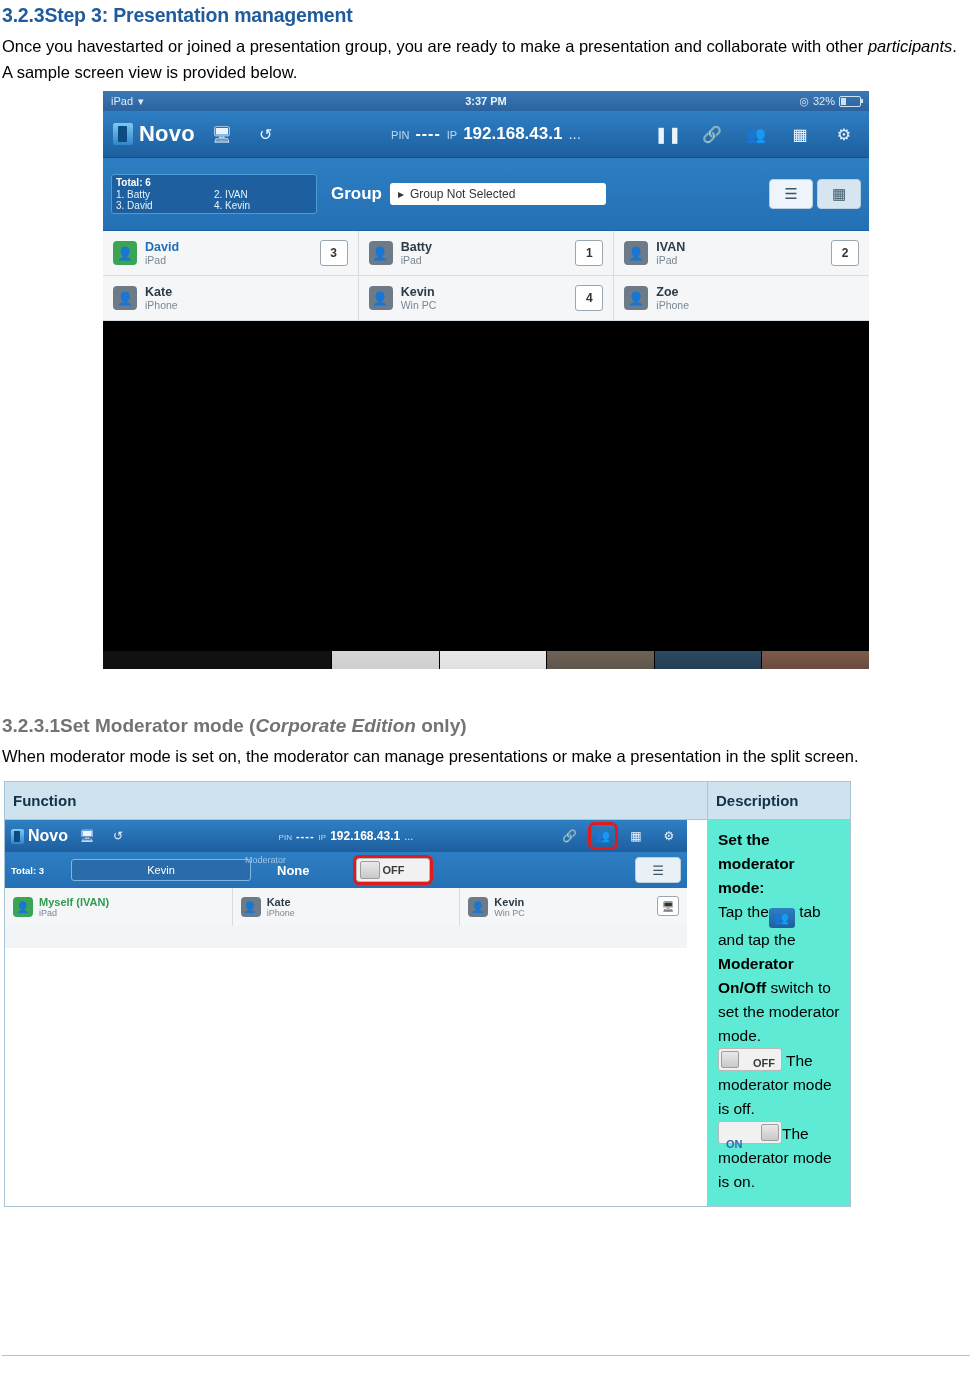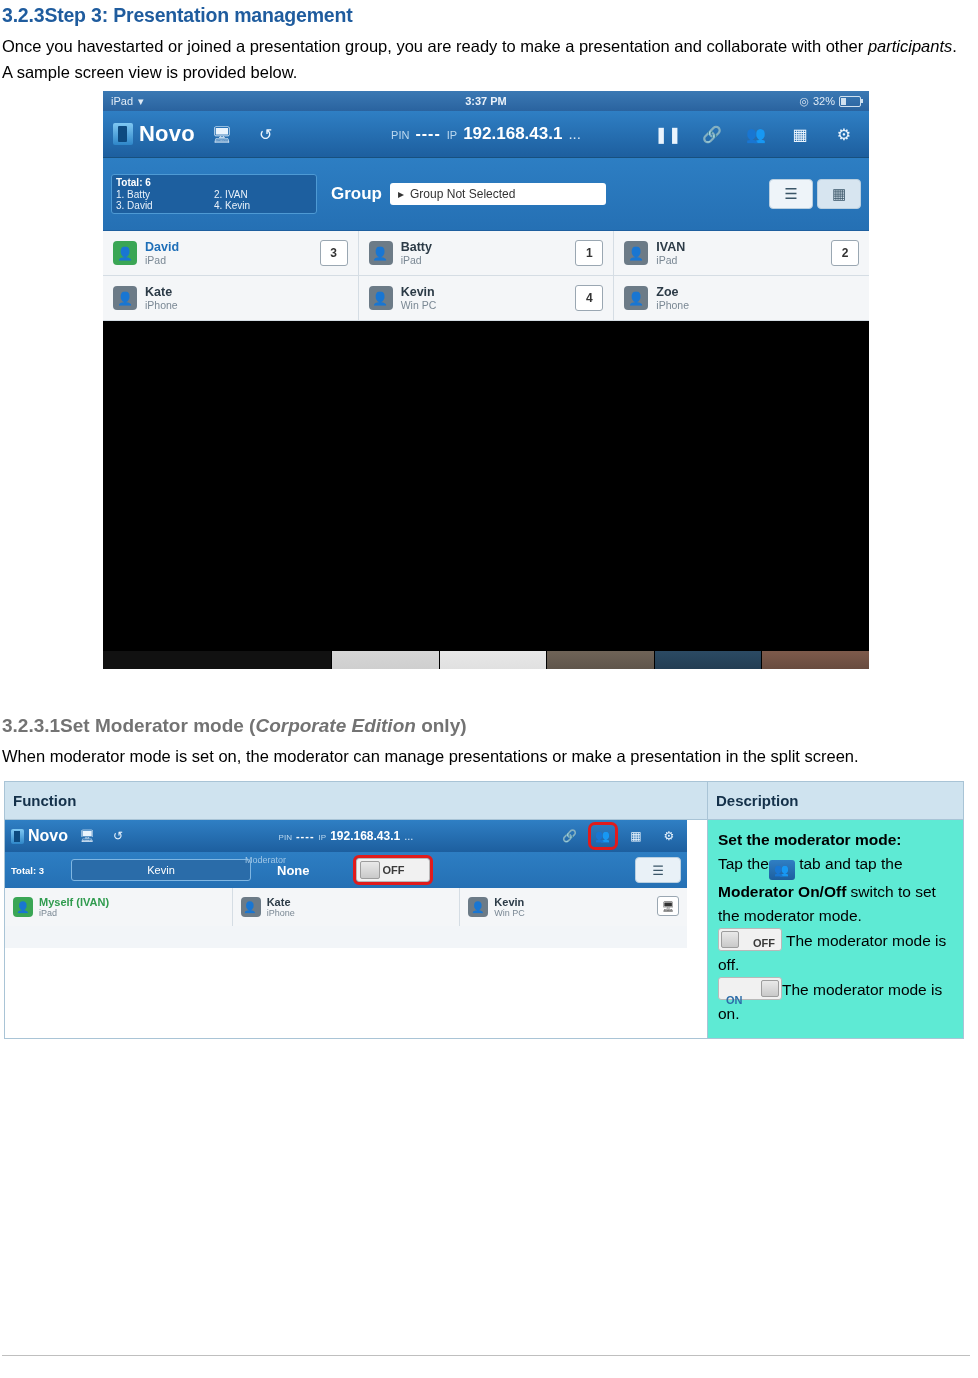--- a/index.html
+++ b/index.html
@@ -180,21 +180,21 @@
   .film-ico.sel { color: #4ea8e8; }
   .film-thumb { flex:1; border-left: 1px solid #000; }
   .ft1 { background: linear-gradient(#d6d6d6,#bdbdbd); }
   .ft2 { background: linear-gradient(#e8e8e8,#cfcfcf); }
   .ft3 { background: linear-gradient(#6f6357,#3b3530); }
   .ft4 { background: linear-gradient(#2b4a63,#12212e); }
   .ft5 { background: linear-gradient(#7d5a4b,#3a2b24); }
 
   
   .tbl {
-    width: 960px;
+    width: 847px;
     margin: 12px 0 0 2px;
     border-collapse: collapse;
     table-layout: fixed;
   }
   .tbl th {
     background: #cfe3ef;
     border: 1px solid #a9c4d6;
     font-size: 15px;
     font-weight: bold;
     text-align: left;

